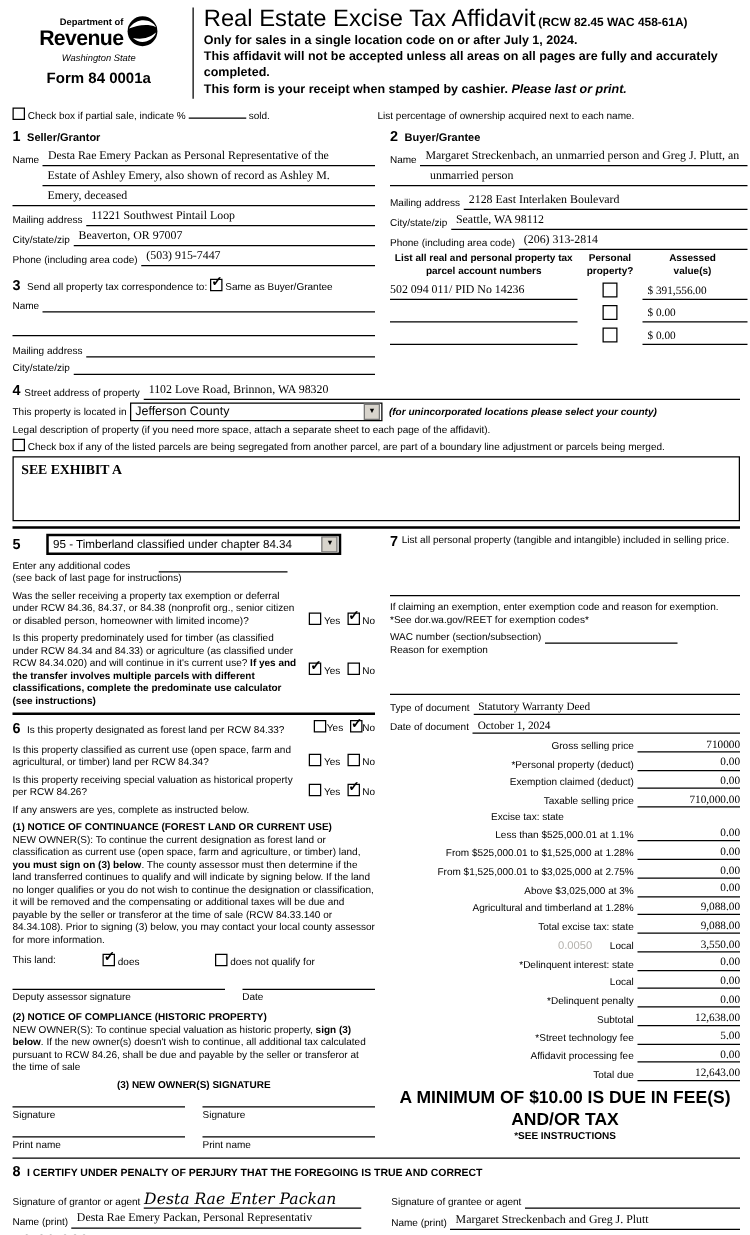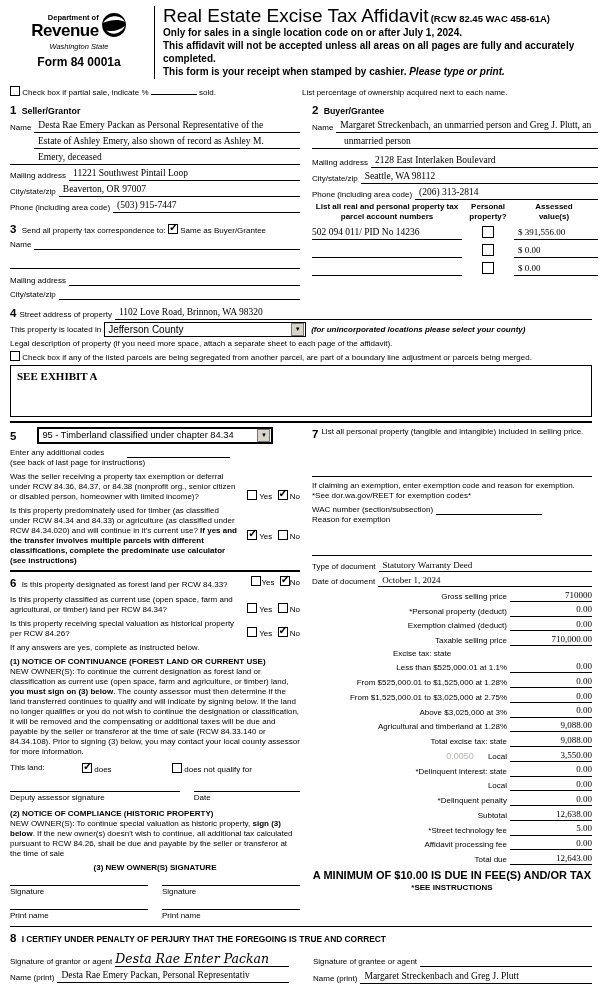--- a/index.html
+++ b/index.html
@@ -93,21 +93,21 @@
       <div class="wastate">Washington State</div>
       <div class="formnum">Form 84 0001a</div>
     </div>
     <div class="title-block">
       <span class="title">Real Estate Excise Tax Affidavit</span>
       <span class="title-ref">(RCW 82.45 WAC 458-61A)</span>
       <div class="hsub">Only for sales in a single location code on or after July 1, 2024.</div>
       <div class="hsub">This affidavit will not be accepted unless all areas on all pages are fully and accurately completed.</div>
       <div class="hsub">
         <span>This form is your receipt when stamped by cashier.</span>
-        <span class="i">Please type or print.</span>
+        <span class="i">Please last or print.</span>
       </div>
     </div>
   </div>
 
   <div style="display:flex;justify-content:space-between;margin-top:7px;align-items:flex-end;">
     <span>
       <span class="cb"></span>
       <span>Check box if partial sale, indicate %</span>
       <span style="display:inline-block;width:46px;border-bottom:1px solid #000;"></span>
       <span>sold.</span>
@@ -434,21 +434,21 @@
         </div>
       <div class="trow">
           <span class="tlbl">Affidavit processing fee</span>
           <span class="tval">0.00</span>
         </div>
       <div class="trow">
           <span class="tlbl">Total due</span>
           <span class="tval">12,643.00</span>
         </div>
 
-      <div class="b center" style="font-size:11px;margin-top:4px;">A MINIMUM OF $10.00 IS DUE IN FEE(S) AND/OR TAX</div>
+      <div class="b center" style="font-size:14px;margin-top:4px;">A MINIMUM OF $10.00 IS DUE IN FEE(S) AND/OR TAX</div>
       <div class="b center">*SEE INSTRUCTIONS</div>
     </div>
   </div>
 
   <hr class="hr2" style="height:1.5px;margin-top:5px;">
 
   <div>
     <div><span class="secnum">8</span>
       <span class="b" style="font-size:8.4px;">I CERTIFY UNDER PENALTY OF PERJURY THAT THE FOREGOING IS TRUE AND CORRECT</span></div>
     <div class="s8grid">

